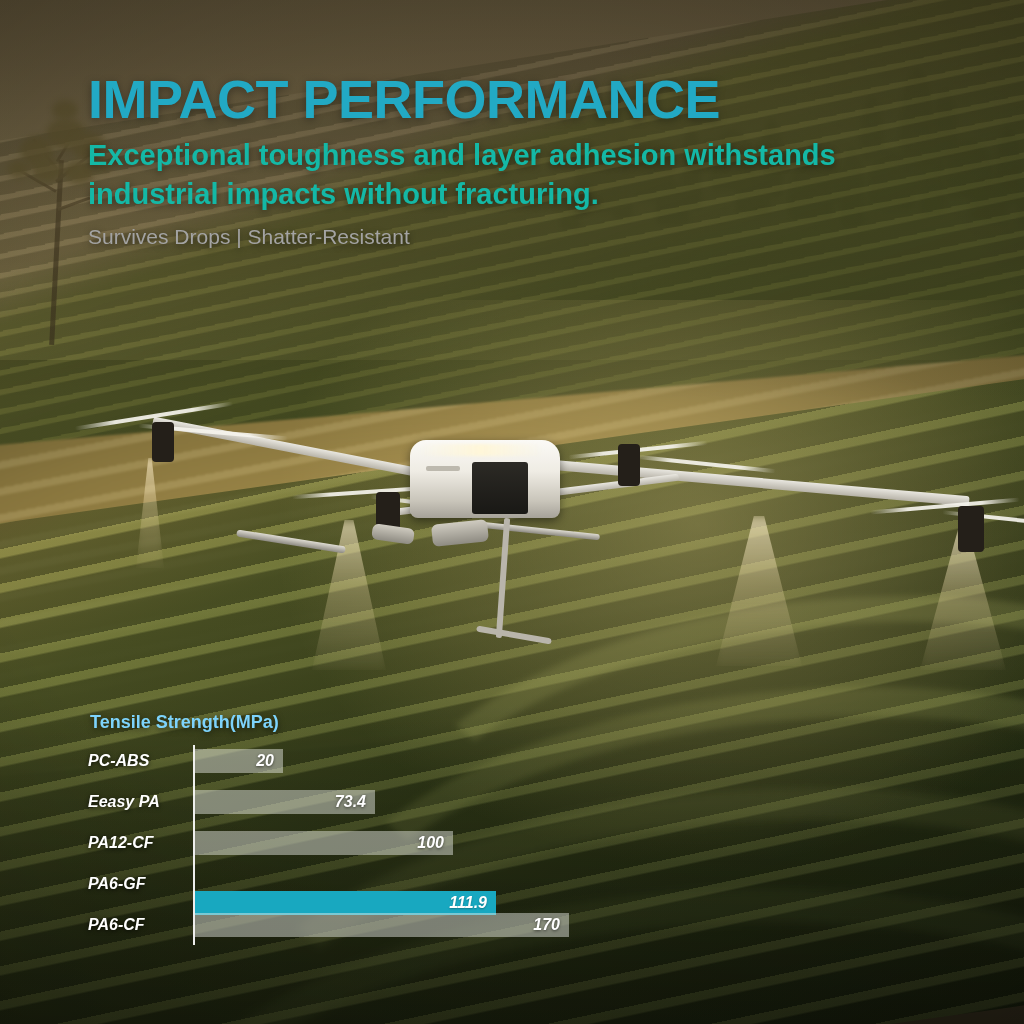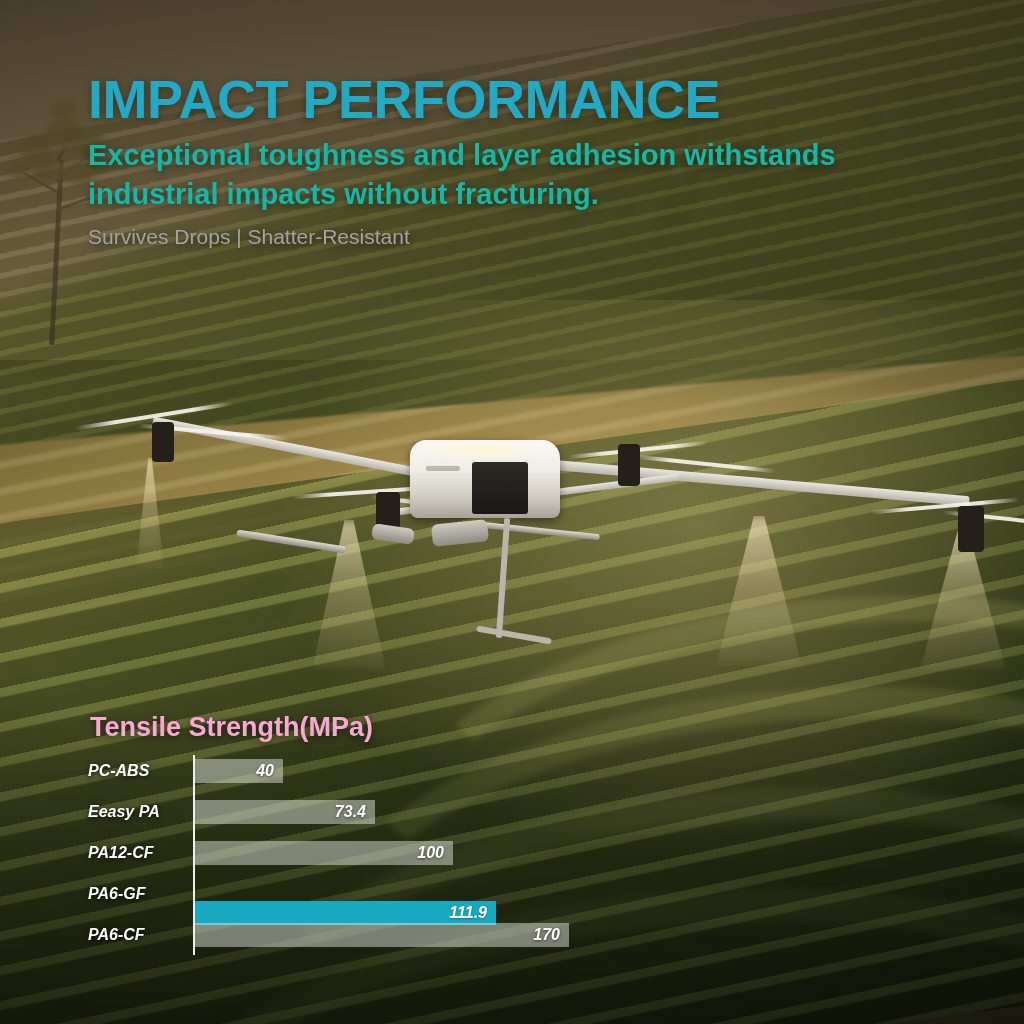--- a/index.html
+++ b/index.html
@@ -192,21 +192,21 @@
   .tagline {
     position:absolute; left:88px; top:225px;
     font-size:21px; font-weight:400; color:#a3a3a3;
     text-shadow:0 2px 6px rgba(0,0,0,.5);
     white-space:nowrap;
   }
 
   
   .chart { position:absolute; left:88px; top:712px; width:520px; height:260px; }
   .chart-title {
-    font-size:27px; font-weight:bold; color:#f9a8d4;
+    font-size:18px; font-weight:bold; color:#7dd3fc;
     text-shadow:0 2px 6px rgba(0,0,0,.55);
     margin:0 0 16px 2px;
     white-space:nowrap;
   }
   .plot { position:relative;font-style:italic; }
   .axis {
     position:absolute; left:105px; top:-4px; width:2px; height:200px;
     background:rgba(255,255,255,.92);
   }
   .row { position:relative; height:41px; }
@@ -338,21 +338,21 @@
   <div class="subhead">Exceptional toughness and layer adhesion withstands industrial impacts without fracturing.</div>
   <div class="tagline">Survives Drops | Shatter-Resistant</div>
 
   <div class="chart">
     <div class="chart-title">Tensile Strength(MPa)</div>
     <div class="plot" id="plot">
       <div class="axis"></div>
     <div class="row">
           <div class="row-label">PC-ABS</div>
           <div class="bar" style="width: 88px;">
-            <span class="bar-value">40</span>
+            <span class="bar-value">20</span>
           </div>
         </div>
         <div class="row">
           <div class="row-label">Eeasy PA</div>
           <div class="bar" style="width: 180px;">
             <span class="bar-value">73.4</span>
           </div>
         </div>
         <div class="row">
           <div class="row-label">PA12-CF</div>

